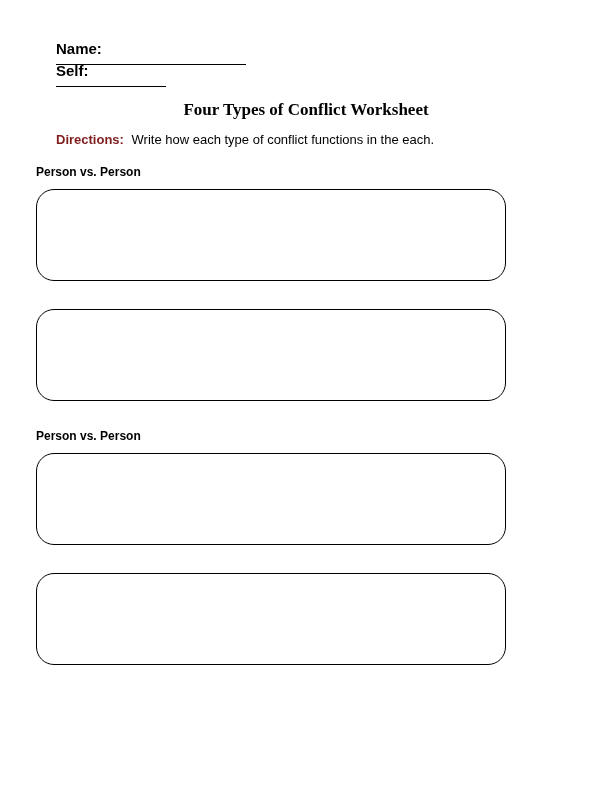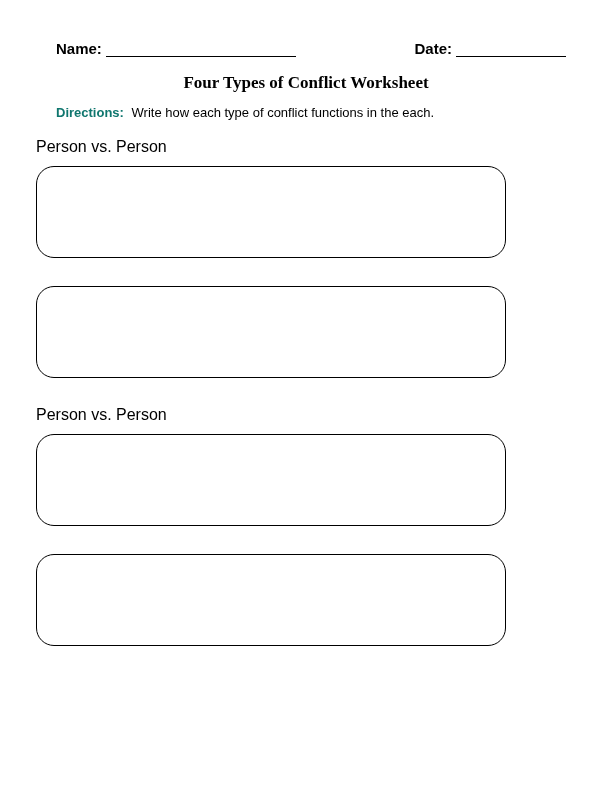--- a/index.html
+++ b/index.html
@@ -1,18 +1,19 @@
 <!DOCTYPE html>
 <html><head>
   <meta charset="utf-8">
   <style>
     * {
       box-sizing: border-box;
       margin: 0;
       padding: 0;
+      flex-direction: column;
     }
     body {
       width: 612px;
       height: 792px;
       background: #ffffff;
       font-family: Arial, Helvetica, sans-serif;
       color: #000000;
       padding: 40px 36px 30px 36px;
       position: relative;
     }
@@ -60,27 +61,27 @@
       font-size: 17px;
       margin-bottom: 12px;
       font-family: Liberation Serif, serif;
     }
     .directions-row {
       padding-left: 20px;
       margin-bottom: 18px;
       font-size: 13px;
     }
     .directions-label {
-      color: #0f766e;
+      color: #7f1d1d;
       font-weight: bold;
       margin-right: 4px;
     }
     .section-label {
-      font-size: 16px;
-      font-weight: normal;
+      font-size: 12px;
+      font-weight: bold;
       margin-bottom: 10px;
     }
     .answer-box {
       border: 1.5px solid #000000;
       border-radius: 18px;
       width: 470px;
       height: 92px;
       margin-bottom: 28px;
     }
     .section-wrap {
@@ -89,21 +90,21 @@
   </style>
 </head>
 <body>
 
 <div class="header-row">
   <div class="name-group">
     <span class="field-label">Name:</span>
     <span class="field-line-name"></span>
   </div>
   <div class="date-group">
-    <span class="field-label">Date:</span>
+    <span class="field-label">Self:</span>
     <span class="field-line-date"></span>
   </div>
 </div>
 
 <h1 class="title">Four Types of Conflict Worksheet</h1>
 
 <div class="directions-row">
   <span class="directions-label">Directions:</span>
   <span>Write how each type of conflict functions in the each.</span>
 </div>

